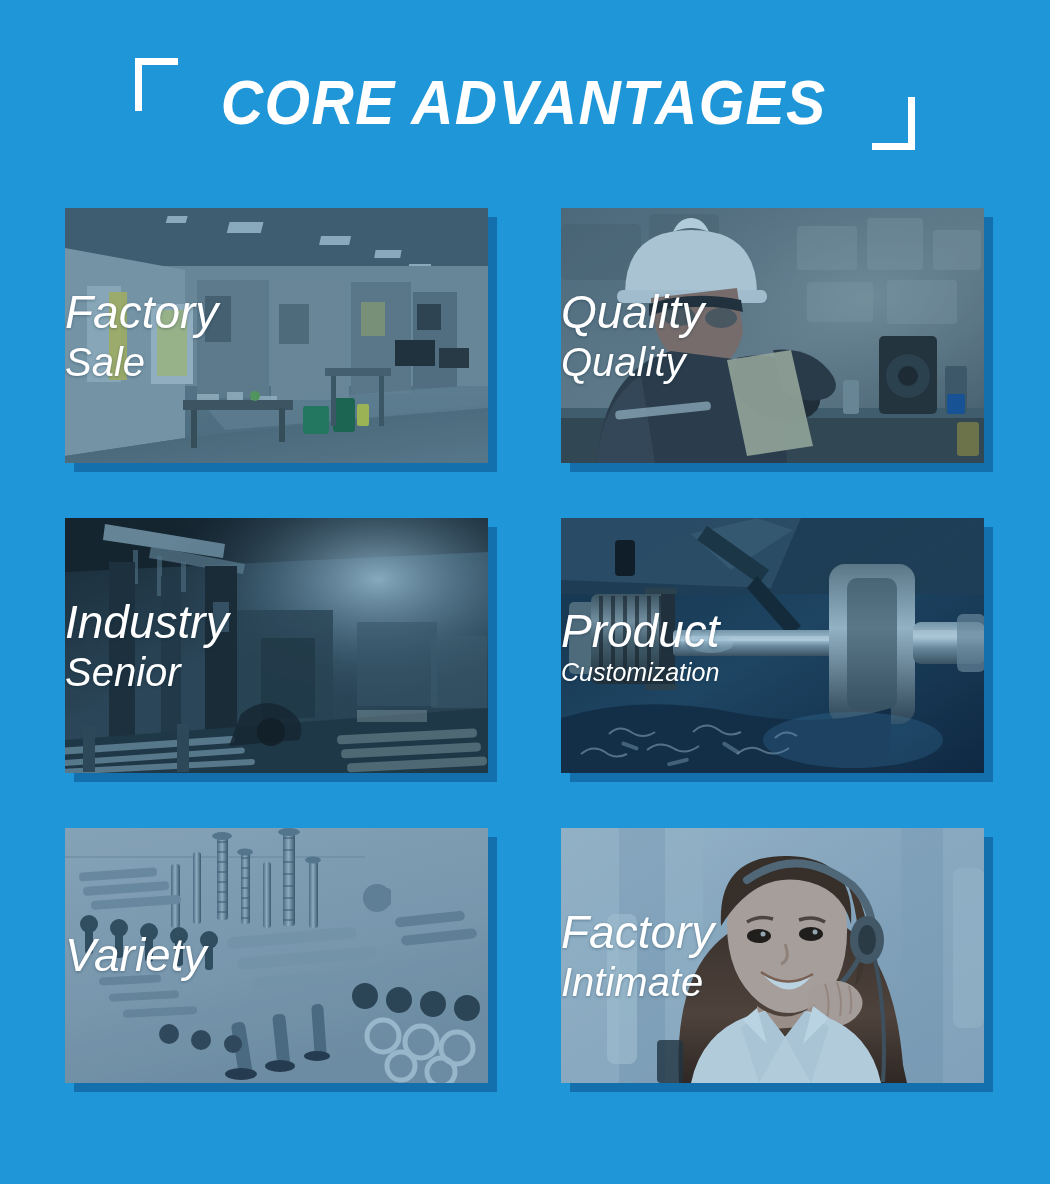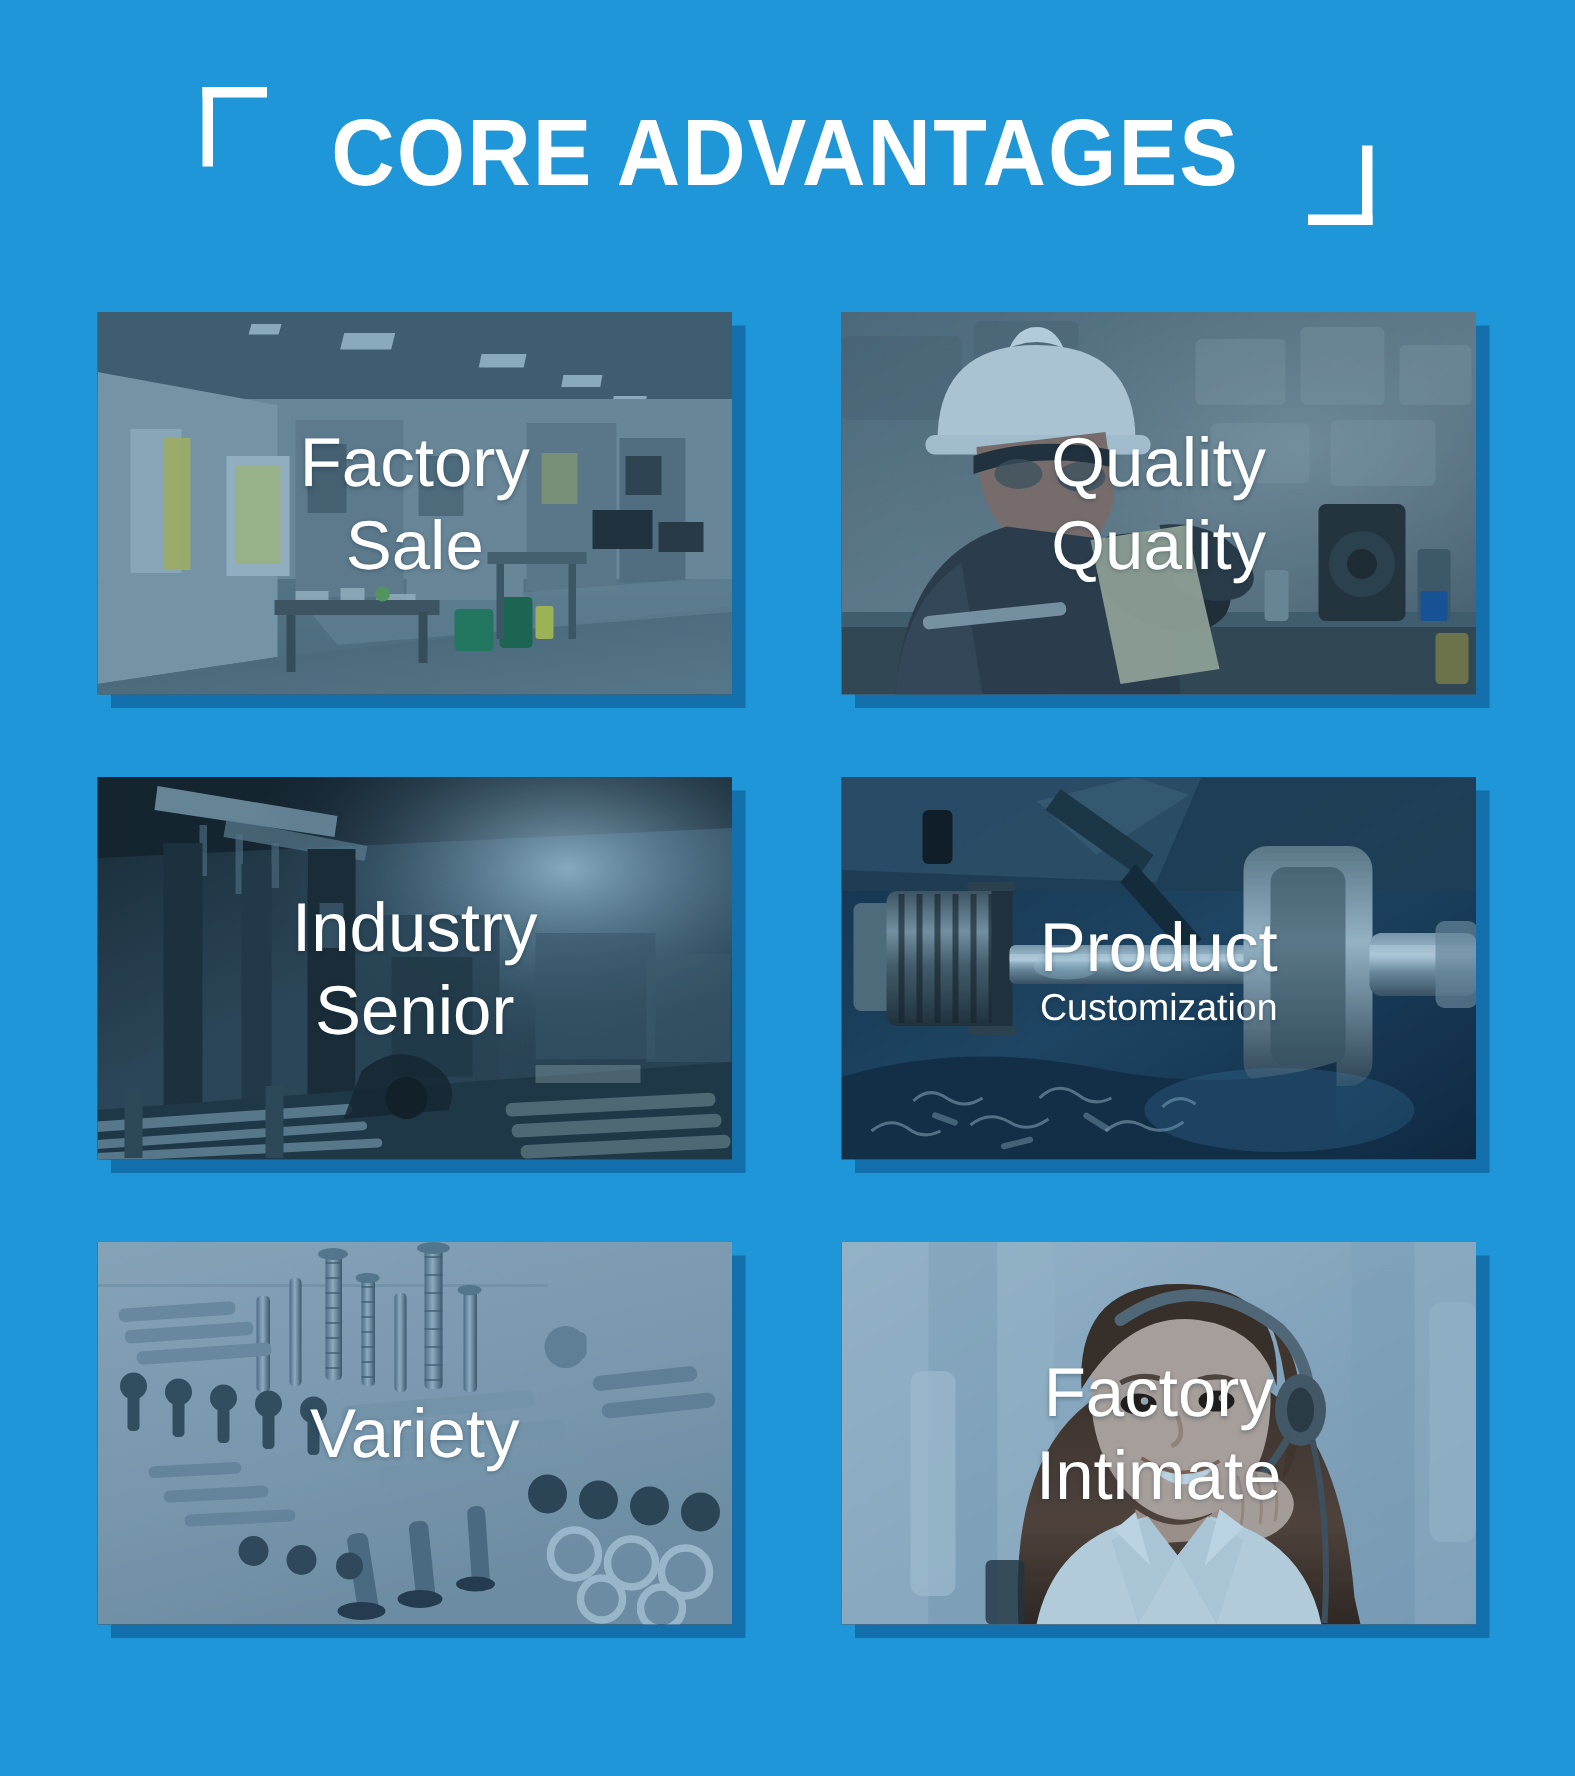--- a/index.html
+++ b/index.html
@@ -10,20 +10,21 @@
   body {
     font-family: "Liberation Sans", "DejaVu Sans", sans-serif;
     -webkit-font-smoothing: antialiased;
   }
   .page {
     position: relative;
     width: 1050px;
     height: 1184px;
     background: #1e96d8;
     overflow: hidden;
+    font-style: italic;
   }
 
   
   .header {
     position: absolute;
     left: 0;
     top: 0;
     width: 1050px;
     height: 180px;
   }
@@ -119,30 +120,30 @@
     mix-blend-mode: multiply;
   }
   .card-label {
     position: absolute;
     left: 0;
     top: 0;
     width: 423px;
     height: 255px;
     display: flex;
     flex-direction: column;
-    align-items: center;
+    align-items: flex-start;
     justify-content: center;
     color: #ffffff;
     text-align: center;
     line-height: 1.18;
     text-shadow: 0 1px 3px rgba(10, 40, 60, 0.35);
     pointer-events: none;
   }
   .label-line1 { font-size: 46px; font-weight: normal; }
-  .label-line2 { font-size: 46px; font-weight: normal; }
+  .label-line2 { font-size: 40px; font-weight: normal; }
   .label-line2.small { font-size: 25px; }
 </style>
 </head>
 <body>
 
 <div class="page">
 
   <div class="header">
     <div class="title-row">
       <div class="bracket bracket-left"></div>

